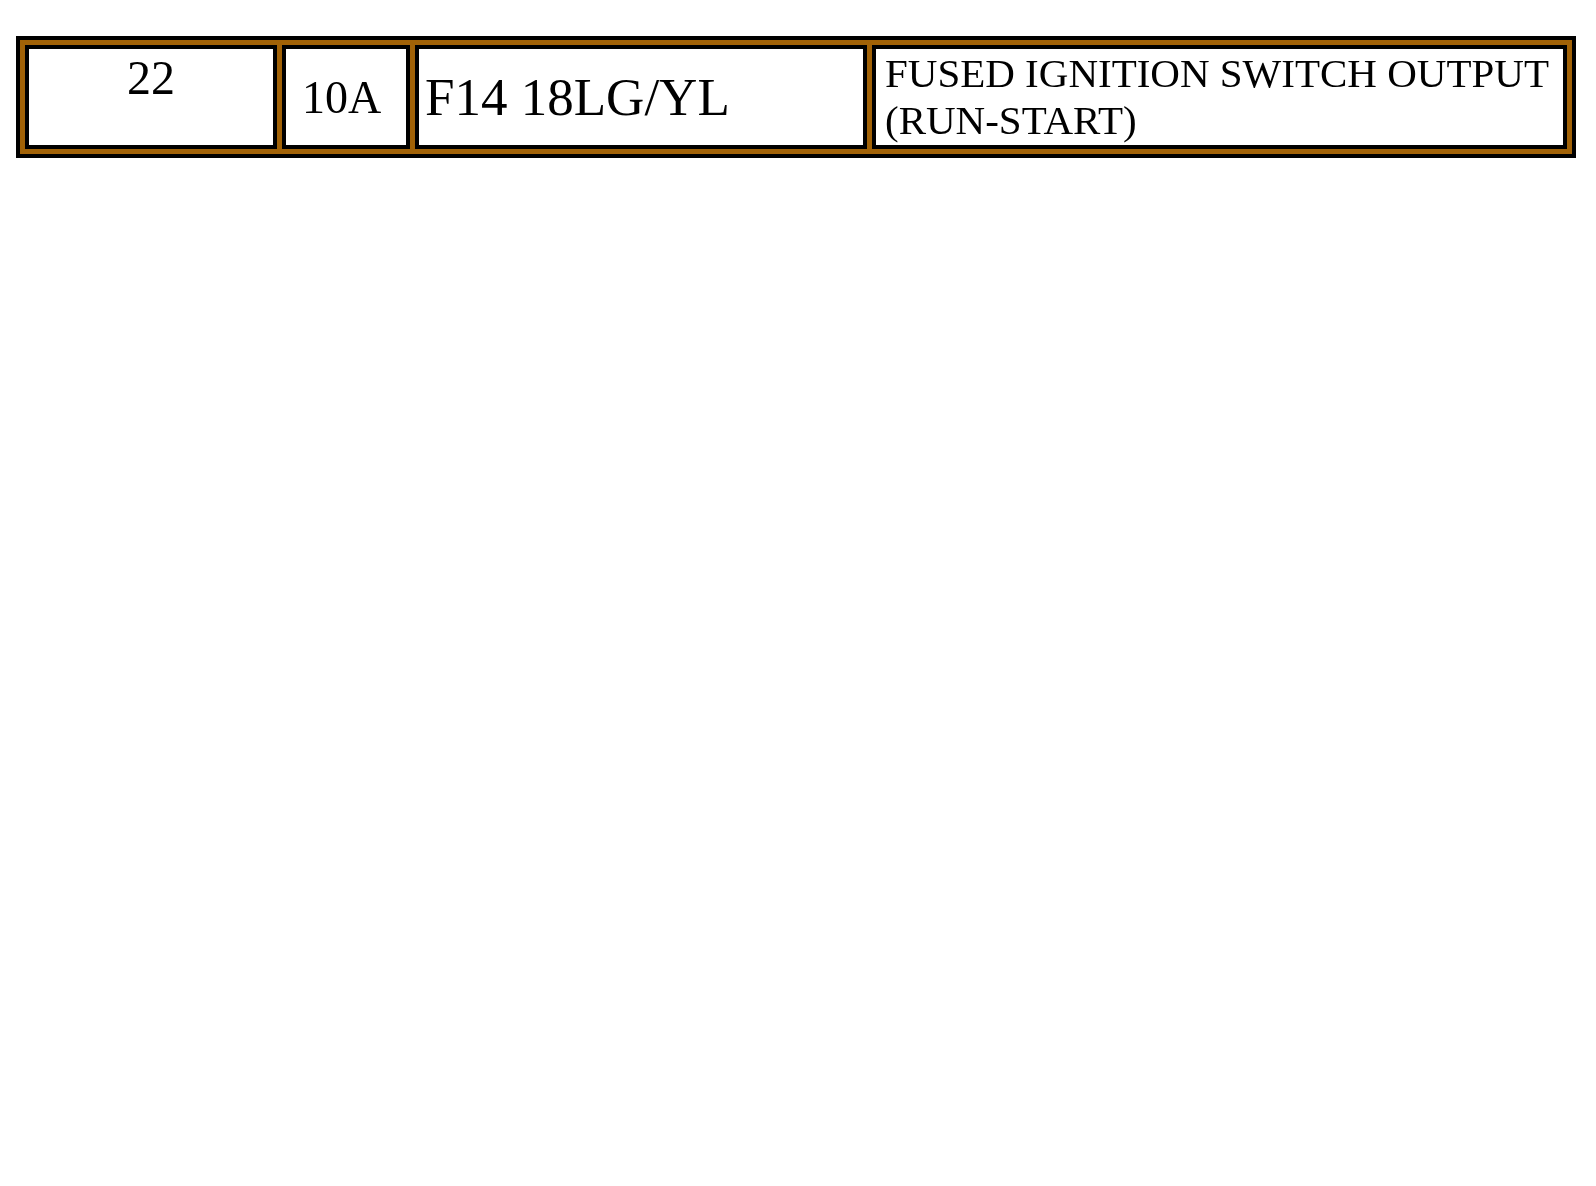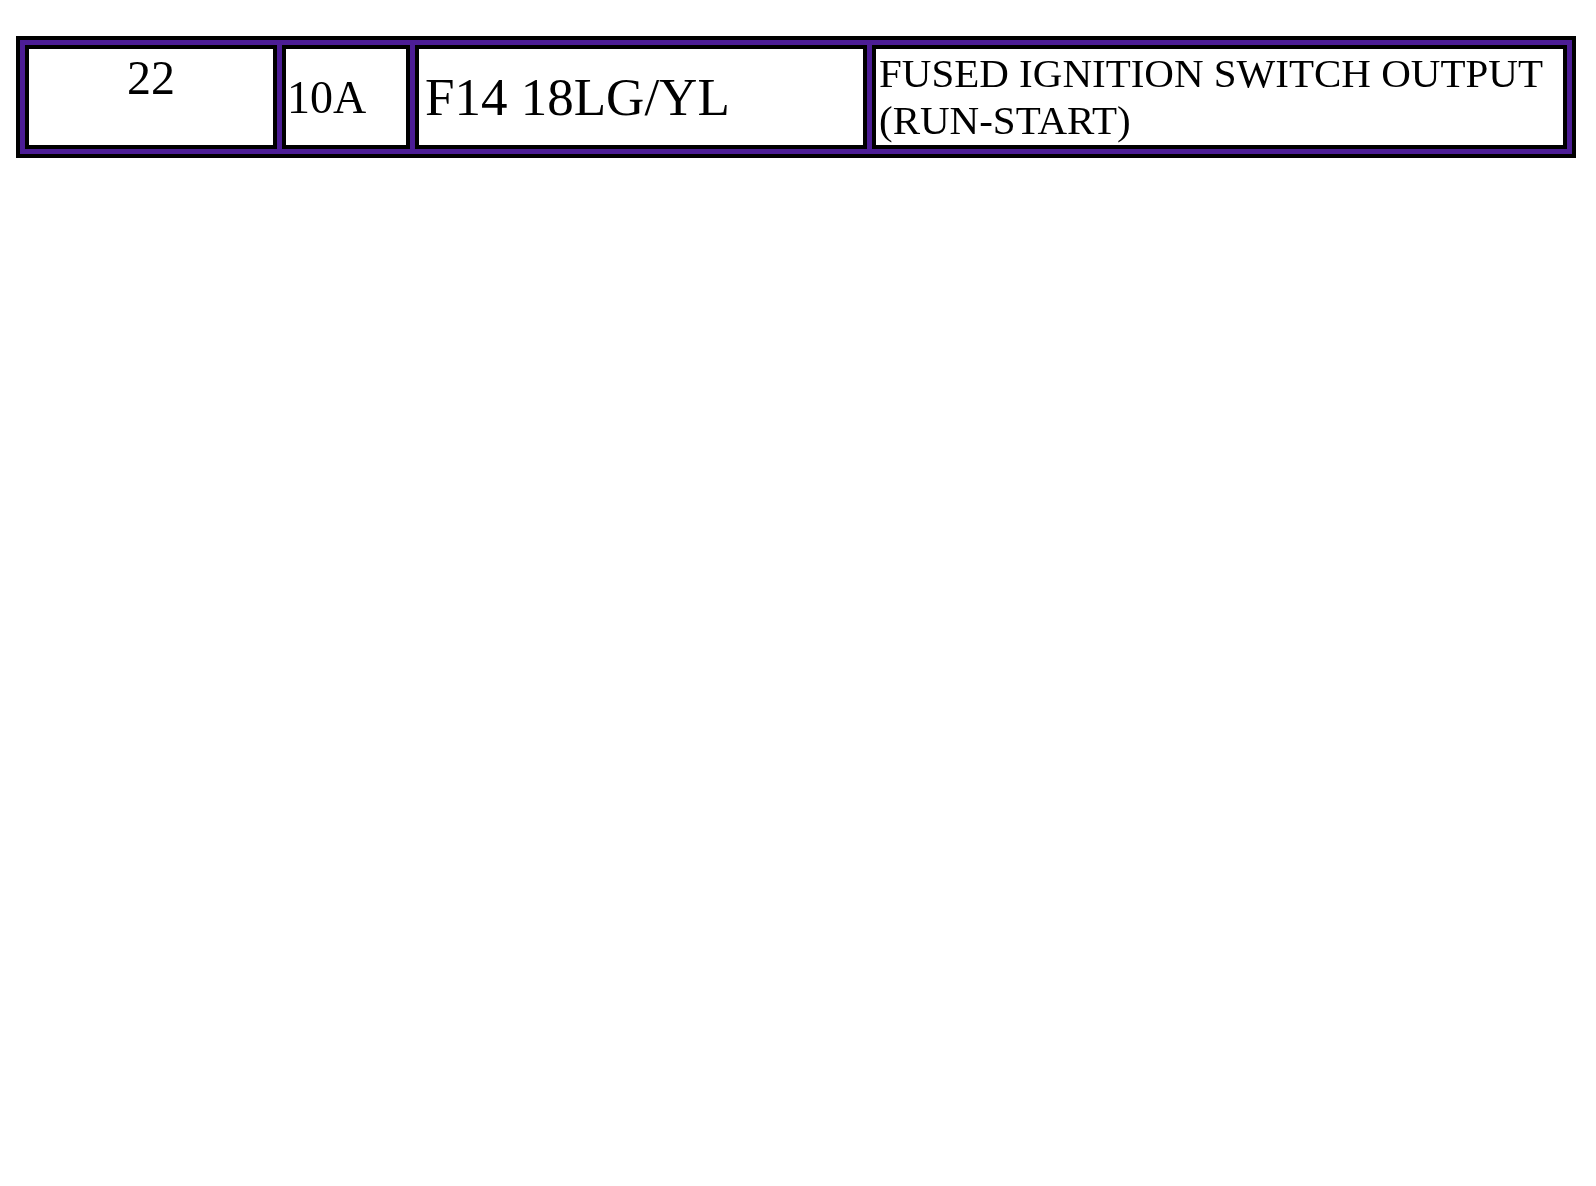--- a/index.html
+++ b/index.html
@@ -14,54 +14,54 @@
     font-family: "Liberation Serif", serif;
     color: #000000;
   }
   table.fuse-table {
     border-collapse: separate;
     border-spacing: 5px;
     border: 4px solid #000000;
     margin: 36px 0 0 16px;
     width: 1560px;
     table-layout: fixed;
-    background: #4c1d95;
+    background: #a16207;
   }
   td {
     border: 4px solid #000000;
     box-sizing: border-box;
     height: 104px;
     padding: 0;
     background: #ffffff;
     overflow: hidden;
   }
   td.cell-number {
     text-align: center;
     vertical-align: top;
     font-size: 48px;
     line-height: 1.12;
     padding-top: 2px;
   }
   td.cell-amps {
     vertical-align: middle;
     font-size: 46px;
-    padding-left: 1px;
+    padding-left: 16px;
     white-space: nowrap;
   }
   td.cell-circuit {
     vertical-align: middle;
     font-size: 53px;
     padding-left: 6px;
     white-space: nowrap;
   }
   td.cell-function {
     vertical-align: middle;
     font-size: 41px;
     line-height: 47px;
-    padding-left: 3px;
+    padding-left: 9px;
   }
   td.cell-function .func-line {
     display: block;
     white-space: nowrap;
   }
 </style>
 </head>
 <body>
 
 <div>

